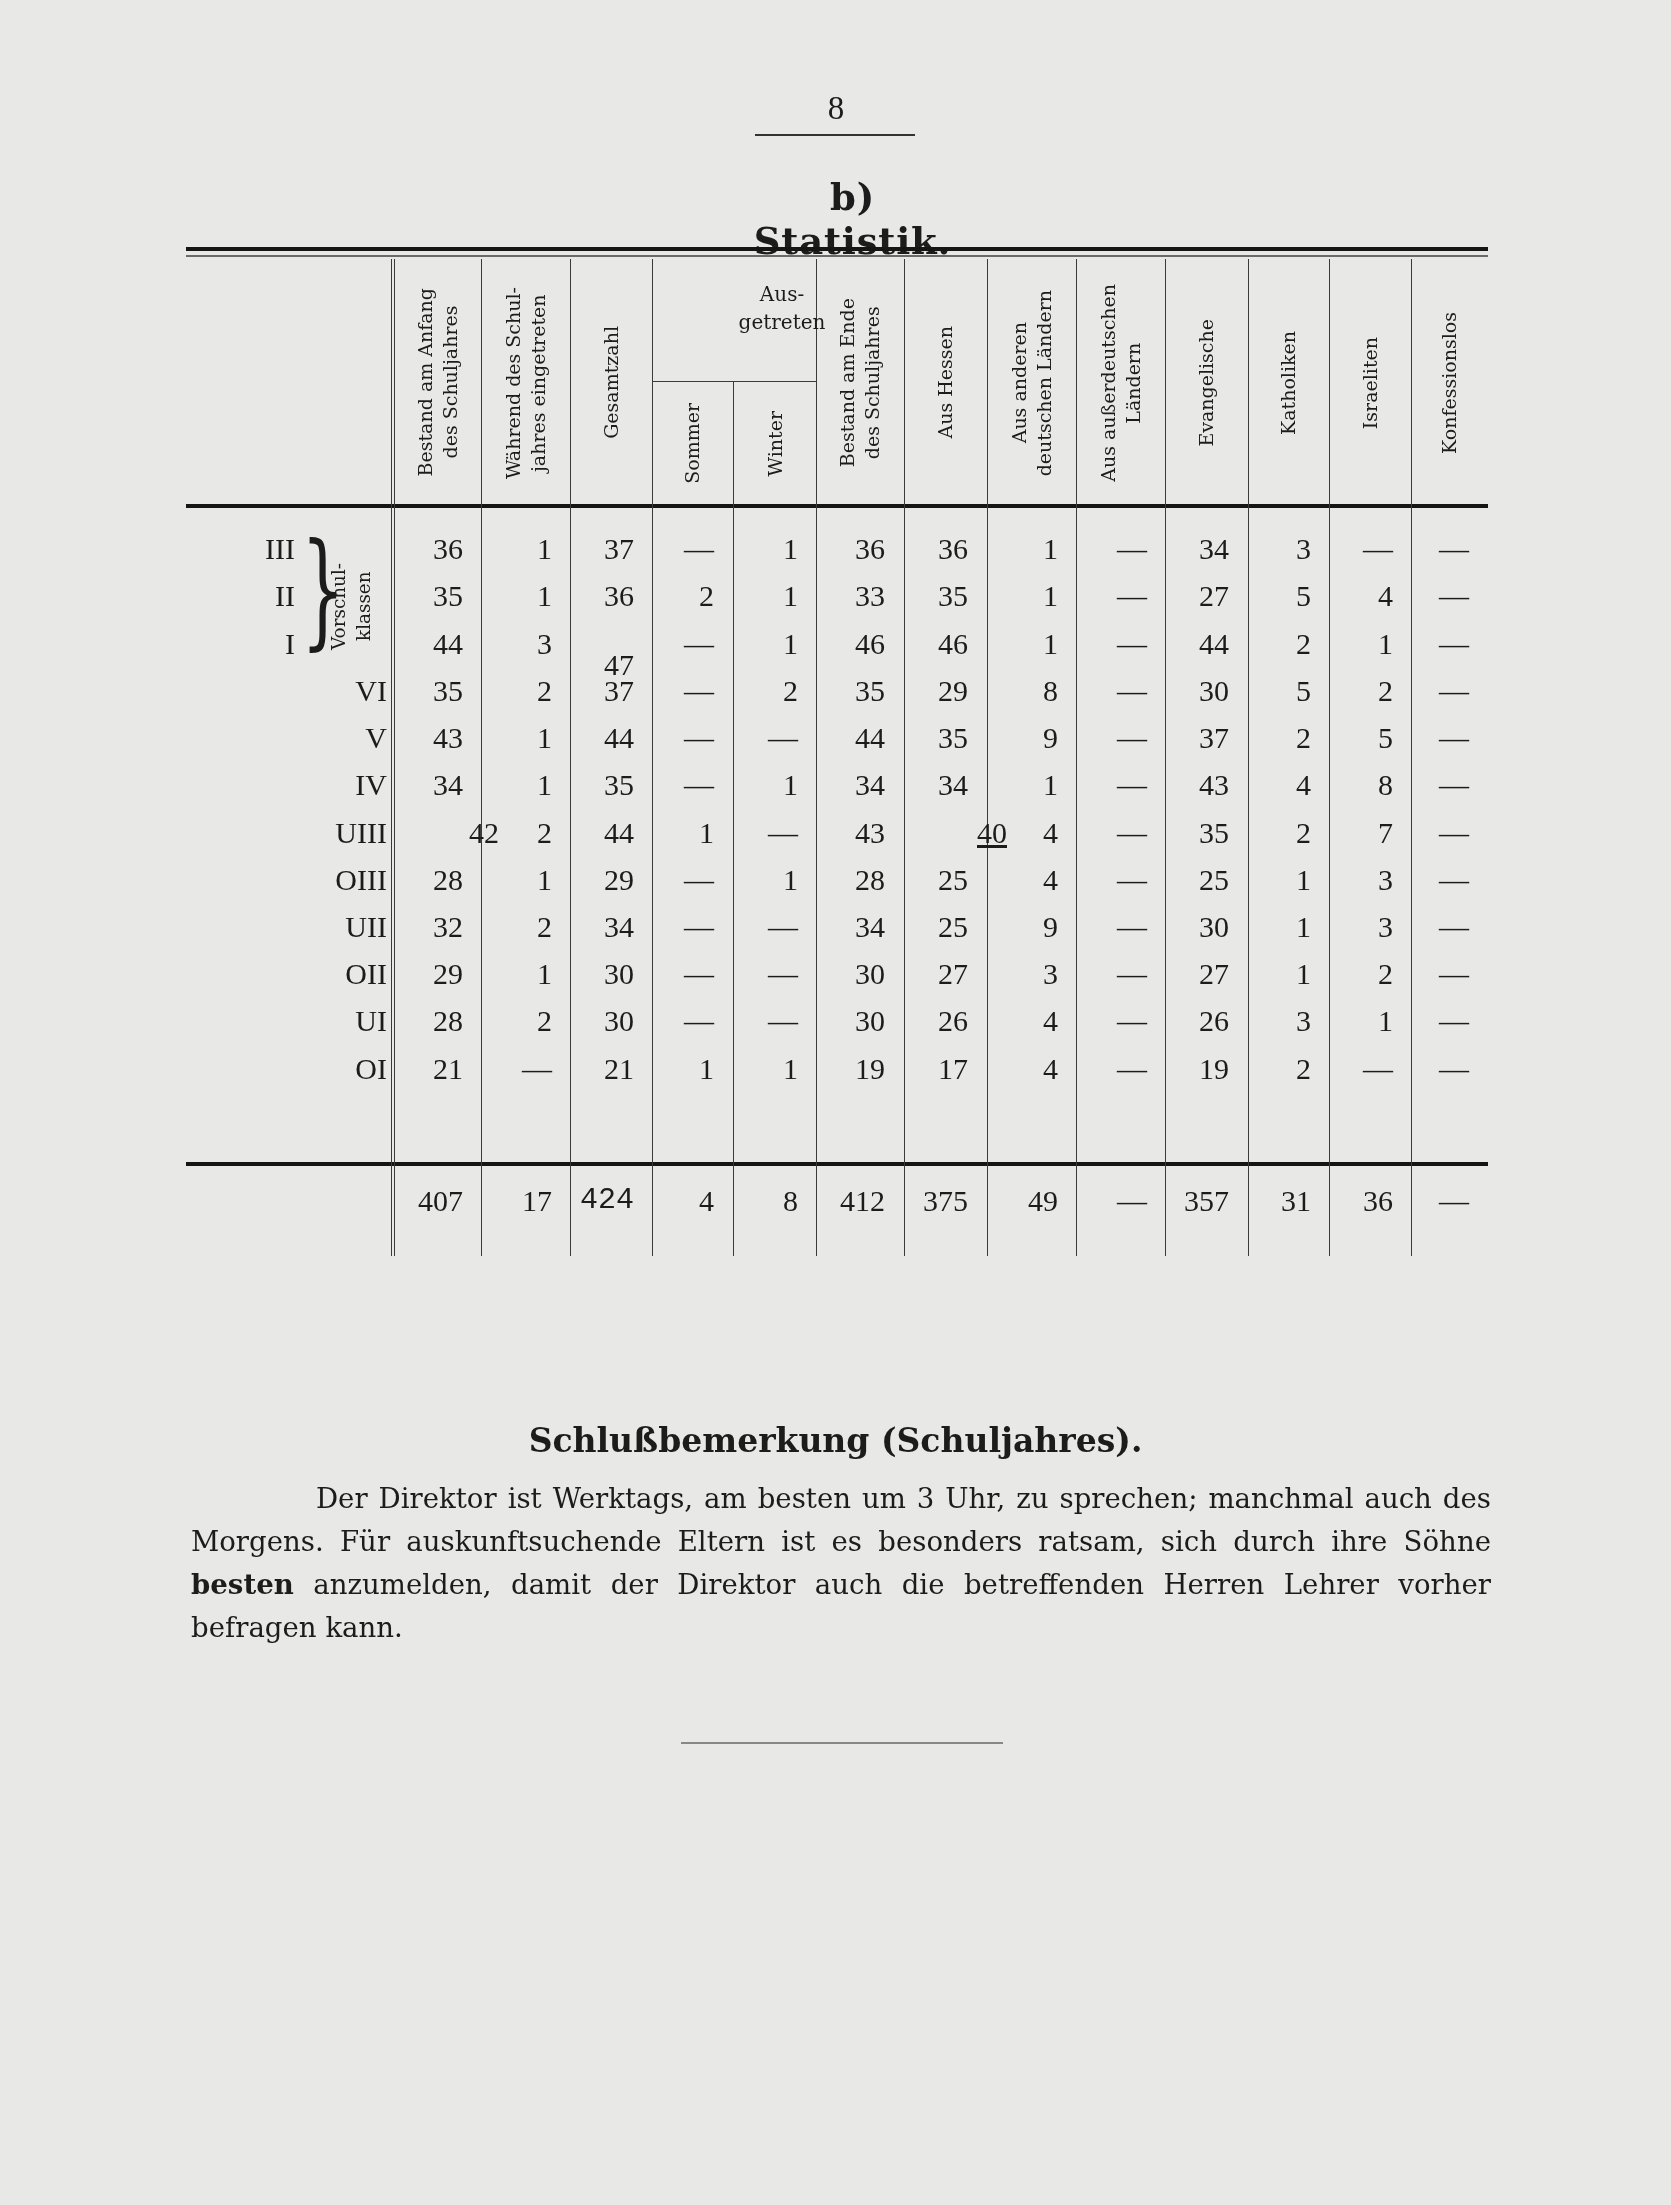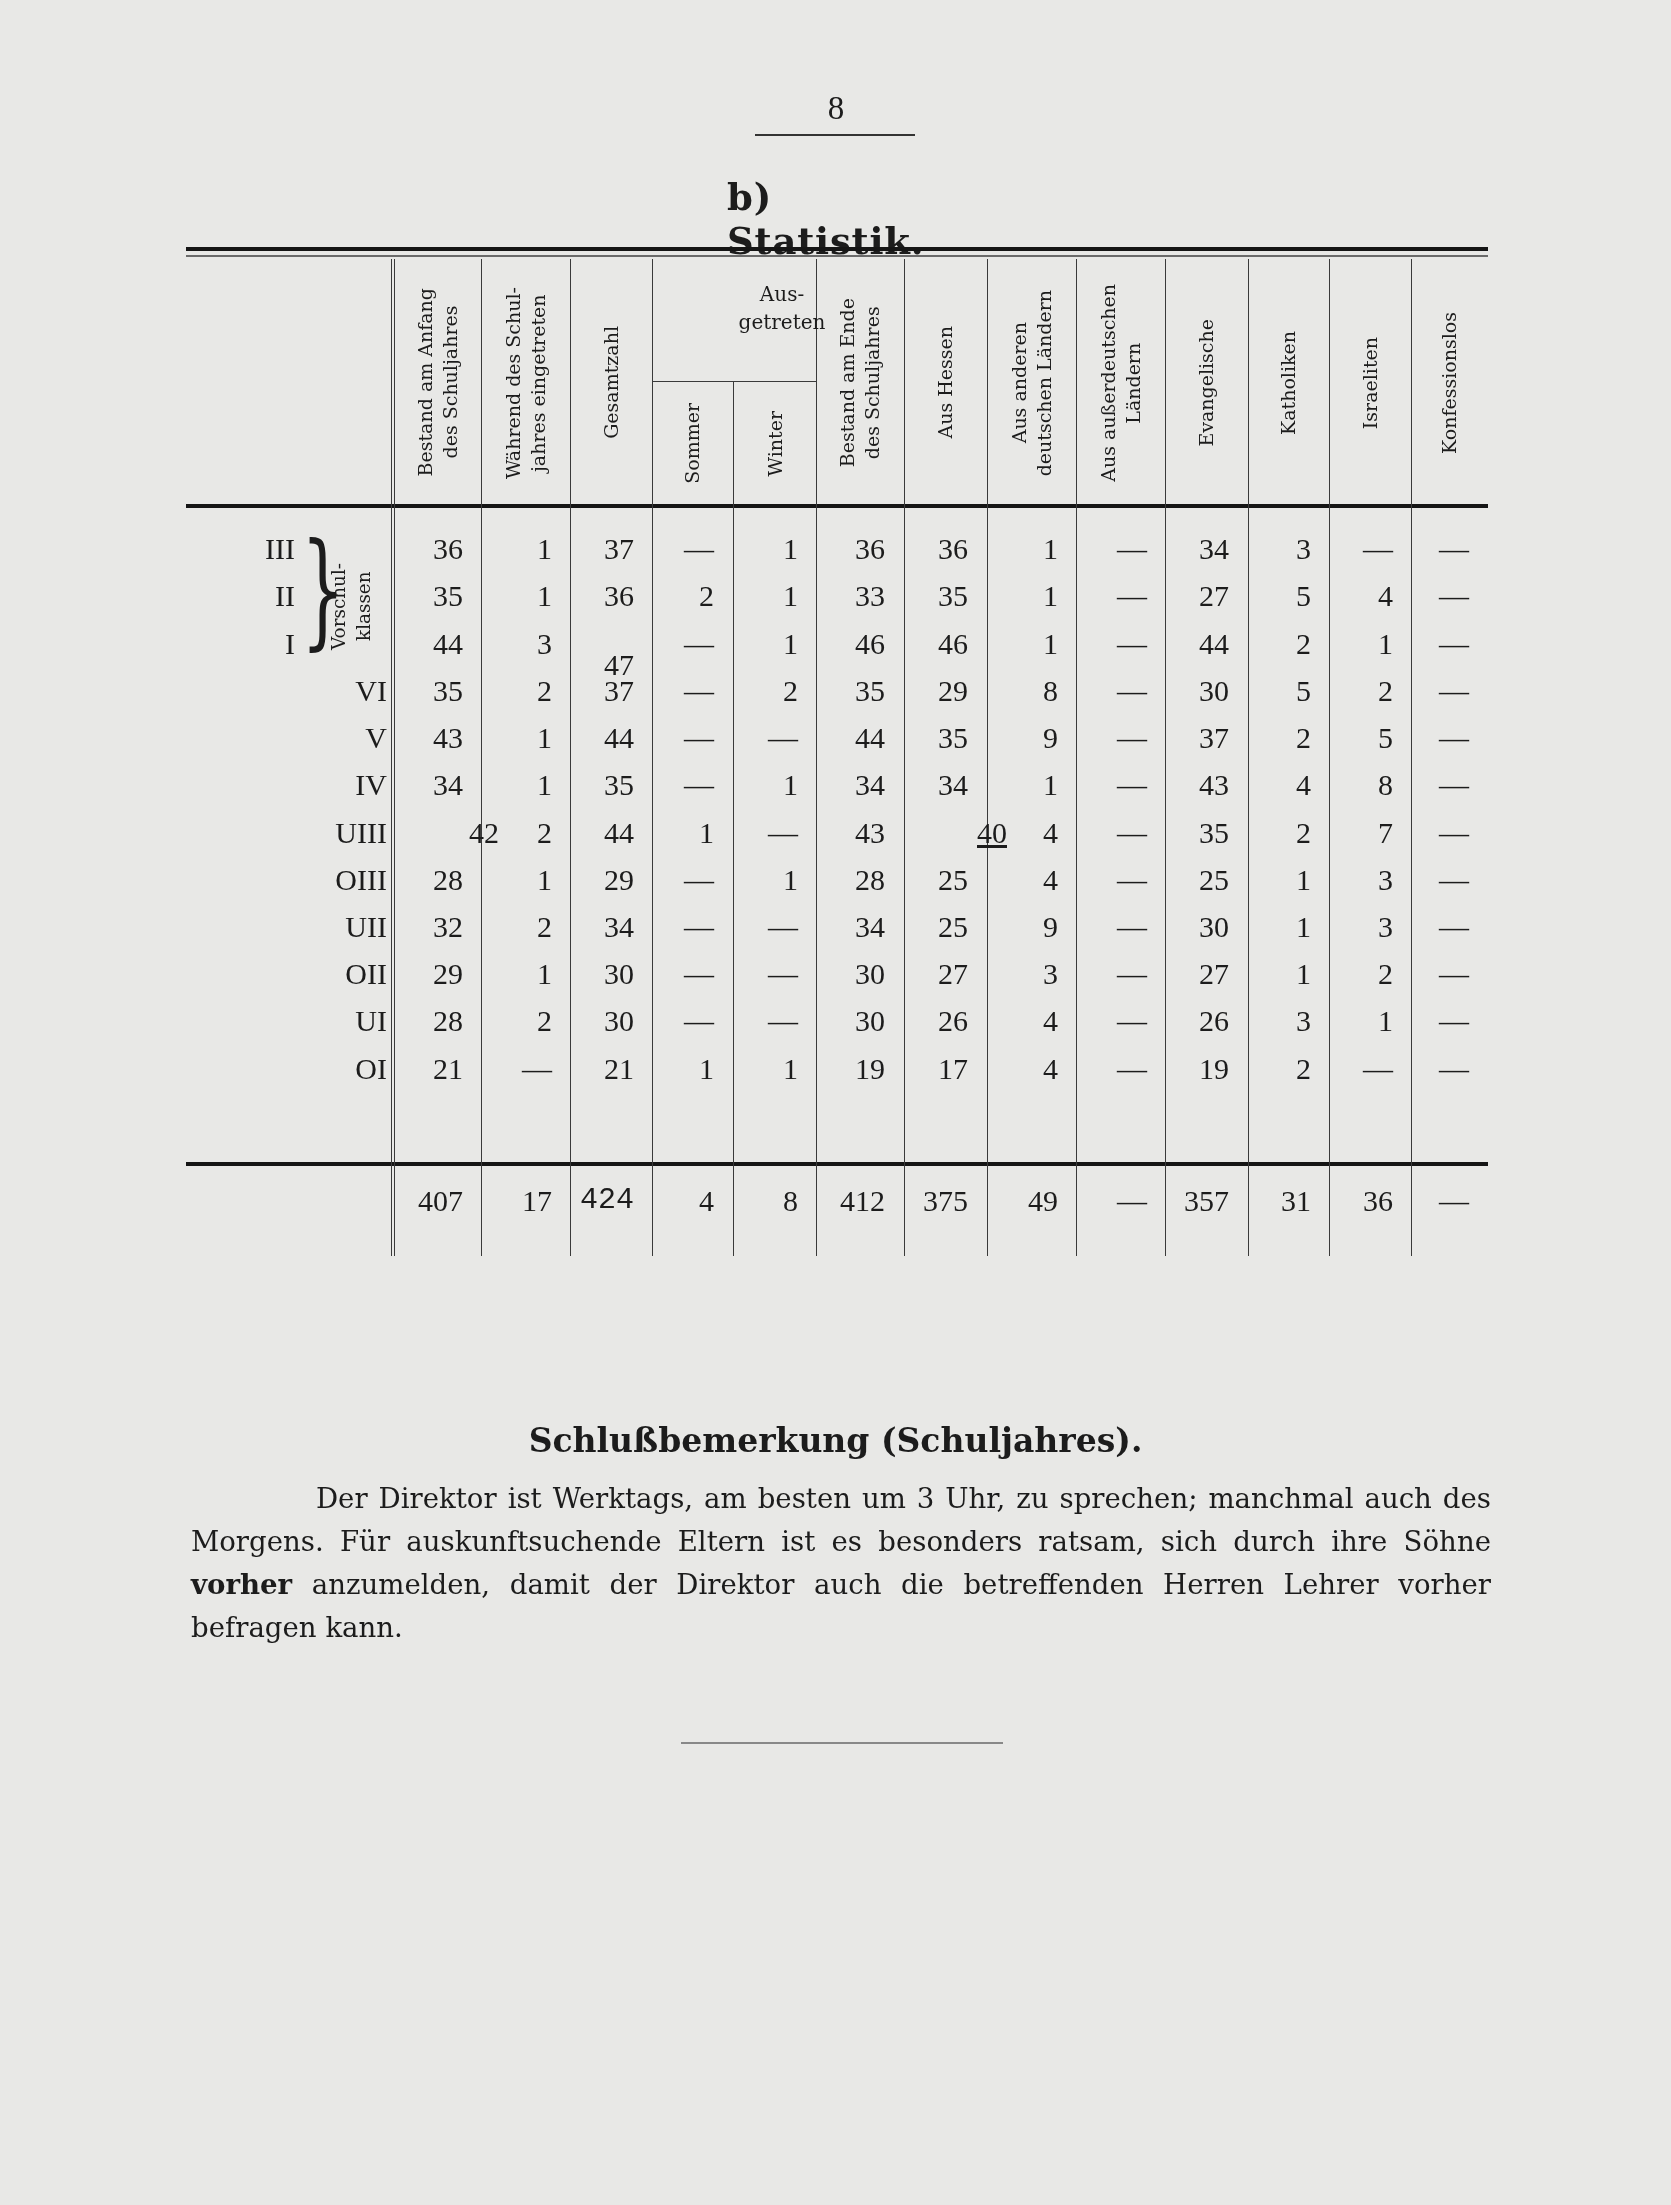--- a/index.html
+++ b/index.html
@@ -15,20 +15,21 @@
     position: absolute; left: 811px; top: 90px; width: 50px;
     text-align: center; font-size: 33px; font-family: "Liberation Serif", serif;
   }
   .page-number-rule {
     position: absolute; left: 755px; top: 134px; width: 160px; height: 1.7px; background: #333;
   }
   .section-title {
     position: absolute; left: 727px; top: 175px; width: 251px;
     font-size: 37px; font-weight: bold; font-family: "DejaVu Serif", serif;
     letter-spacing: 0.8px;
+    text-align: center;
   }
   .table-wrap {
     position: absolute; left: 186px; top: 247px; width: 1302px;
   }
   .rule-thick { position: absolute; left: 0; width: 1302px; height: 4.2px; background: #151515; }
   .rule-thin { position: absolute; left: 0; width: 1302px; height: 1.7px; background: #6a6a6a; }
   .vline { position: absolute; width: 1.3px; background: #3a3a3a; }
   .vhead { position: absolute; top: 16.7px; height: 238px; display: flex; align-items: center; justify-content: center; }
   .vhead .vtext {
     writing-mode: vertical-rl; transform: rotate(180deg);
@@ -320,15 +321,15 @@
     <div class="cell" style="left: 718px; width: 64px; top: 930px;">375</div>
     <div class="cell" style="left: 801px; width: 71px; top: 930px;">49</div>
     <div class="cell" style="left: 890px; width: 71px; top: 930px;">—</div>
     <div class="cell" style="left: 979px; width: 64px; top: 930px;">357</div>
     <div class="cell" style="left: 1062px; width: 63px; top: 930px;">31</div>
     <div class="cell" style="left: 1143px; width: 64px; top: 930px;">36</div>
     <div class="cell" style="left: 1225px; width: 58px; top: 930px;">—</div>
   </div>
 
 <div class="closing-title">Schlußbemerkung (Schuljahres).</div>
-<div class="closing-text"><span>Der Direktor ist Werktags, am besten um 3 Uhr, zu sprechen; manchmal auch des Morgens. Für auskunftsuchende Eltern ist es besonders ratsam, sich durch ihre Söhne </span><b>vorher</b><span> anzumelden, damit der Direktor auch die betreffenden Herren Lehrer vorher befragen kann.</span></div>
+<div class="closing-text"><span>Der Direktor ist Werktags, am besten um 3 Uhr, zu sprechen; manchmal auch des Morgens. Für auskunftsuchende Eltern ist es besonders ratsam, sich durch ihre Söhne </span><b>besten</b><span> anzumelden, damit der Direktor auch die betreffenden Herren Lehrer vorher befragen kann.</span></div>
 <div class="end-rule"></div>
 
 
 </body></html>

